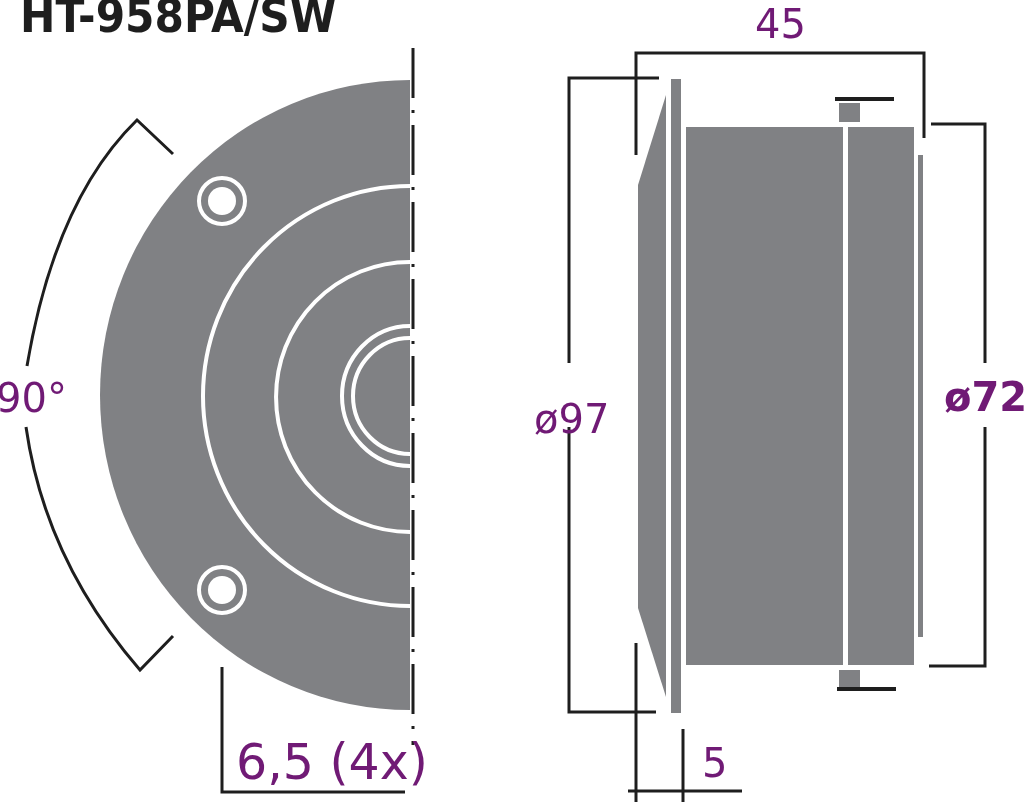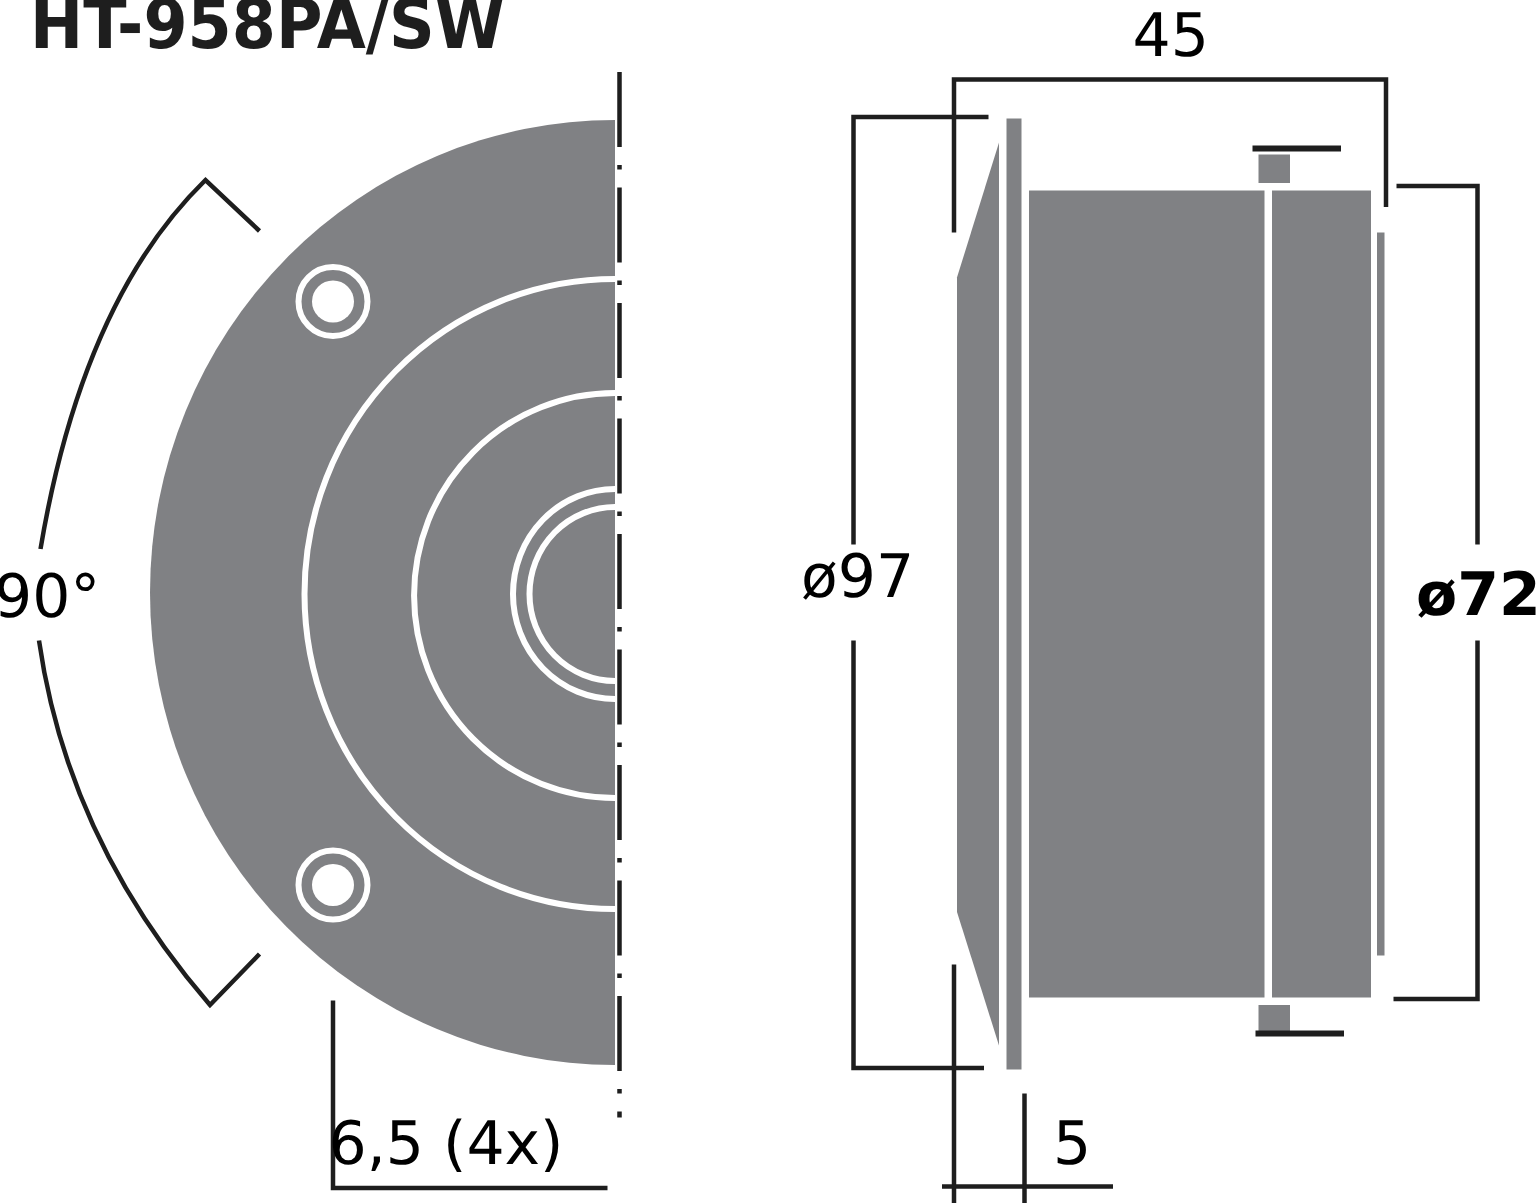--- a/index.html
+++ b/index.html
@@ -2,21 +2,21 @@
 <html><head>
 <meta charset="utf-8">
 <style>
   html, body { margin: 0; padding: 0; background: #ffffff; }
   body { width: 1024px; height: 802px; position: relative; overflow: hidden;
          font-family: "DejaVu Sans", "Liberation Sans", sans-serif; }
   .title { position: absolute; left: 20px; top: -14px; font-size: 46px; font-weight: bold;
            color: #1e1e1e; letter-spacing: 0px; line-height: 60px; white-space: nowrap;
            transform: scaleX(0.92); transform-origin: left top; }
   svg.drawing { position: absolute; left: 0; top: 0; }
-  .lbl { position: absolute; color: #000000; font-size: 40px; line-height: 44px; white-space: nowrap;
+  .lbl { position: absolute; color: #701a75; font-size: 40px; line-height: 44px; white-space: nowrap;
          font-family: "DejaVu Sans", "Liberation Sans", sans-serif; }
 </style>
 </head>
 <body>
 
 <div class="title">HT-958PA/SW</div>
 
 <svg class="drawing" width="1024" height="802" viewBox="0 0 1024 802">
 
   <g>
@@ -69,17 +69,17 @@
     <path d="M931,124 L985,124 L985,363" fill="none" stroke="#1e1e1e" stroke-width="3"></path>
     <path d="M985,427 L985,666 L929,666" fill="none" stroke="#1e1e1e" stroke-width="3"></path>
 
     <line x1="636" y1="643" x2="636" y2="802" stroke="#1e1e1e" stroke-width="3"></line>
     <line x1="683" y1="729" x2="683" y2="802" stroke="#1e1e1e" stroke-width="3"></line>
     <line x1="628" y1="791" x2="742" y2="791" stroke="#1e1e1e" stroke-width="3"></line>
   </g>
 </svg>
 
 <div class="lbl" style="left:-4px; top:376px;">90°</div>
-<div class="lbl" style="left:219px; top:741px; font-size:40px;">6,5 (4x)</div>
+<div class="lbl" style="left:236px; top:741px; font-size:49px;">6,5 (4x)</div>
 <div class="lbl" style="left:755px; top:2px;">45</div>
-<div class="lbl" style="left:534px; top:363px;">ø97</div>
+<div class="lbl" style="left:534px; top:397px;">ø97</div>
 <div class="lbl" style="left:944px; top:375px;font-weight:bold;">ø72</div>
 <div class="lbl" style="left:702px; top:741px;">5</div>
 
 </body></html>

